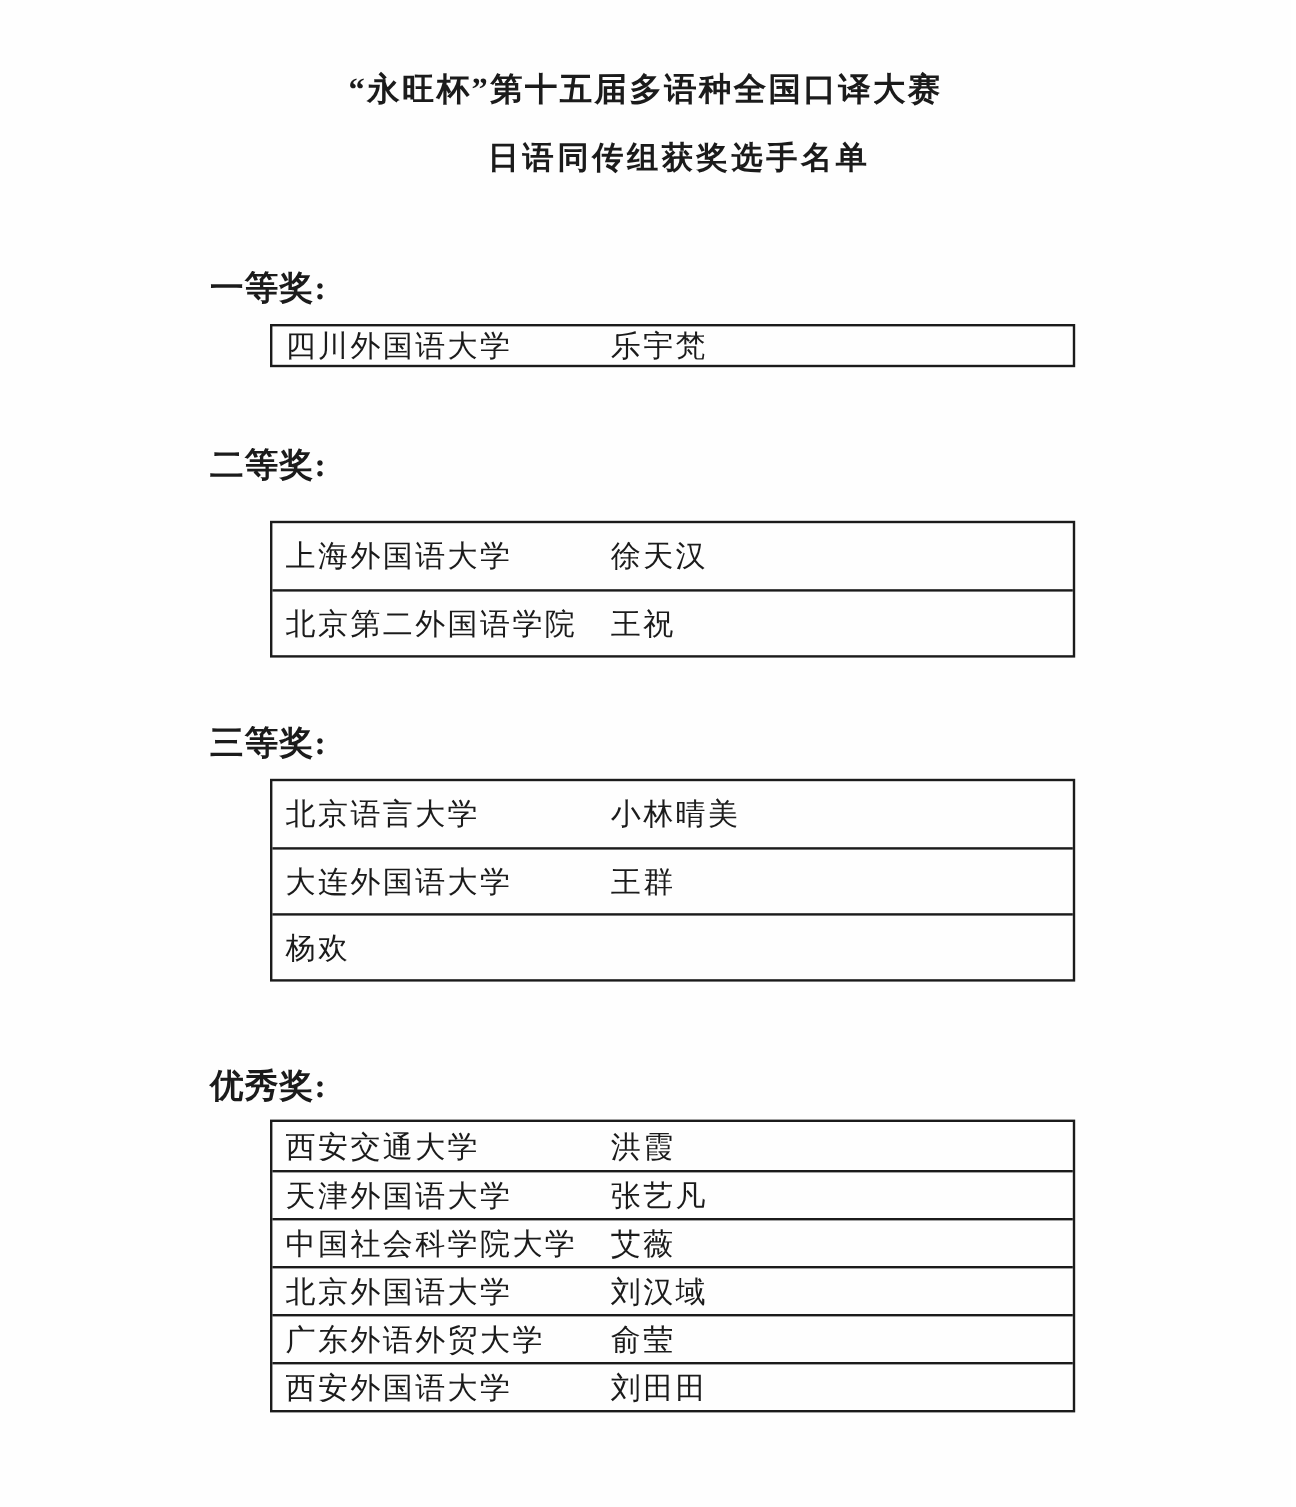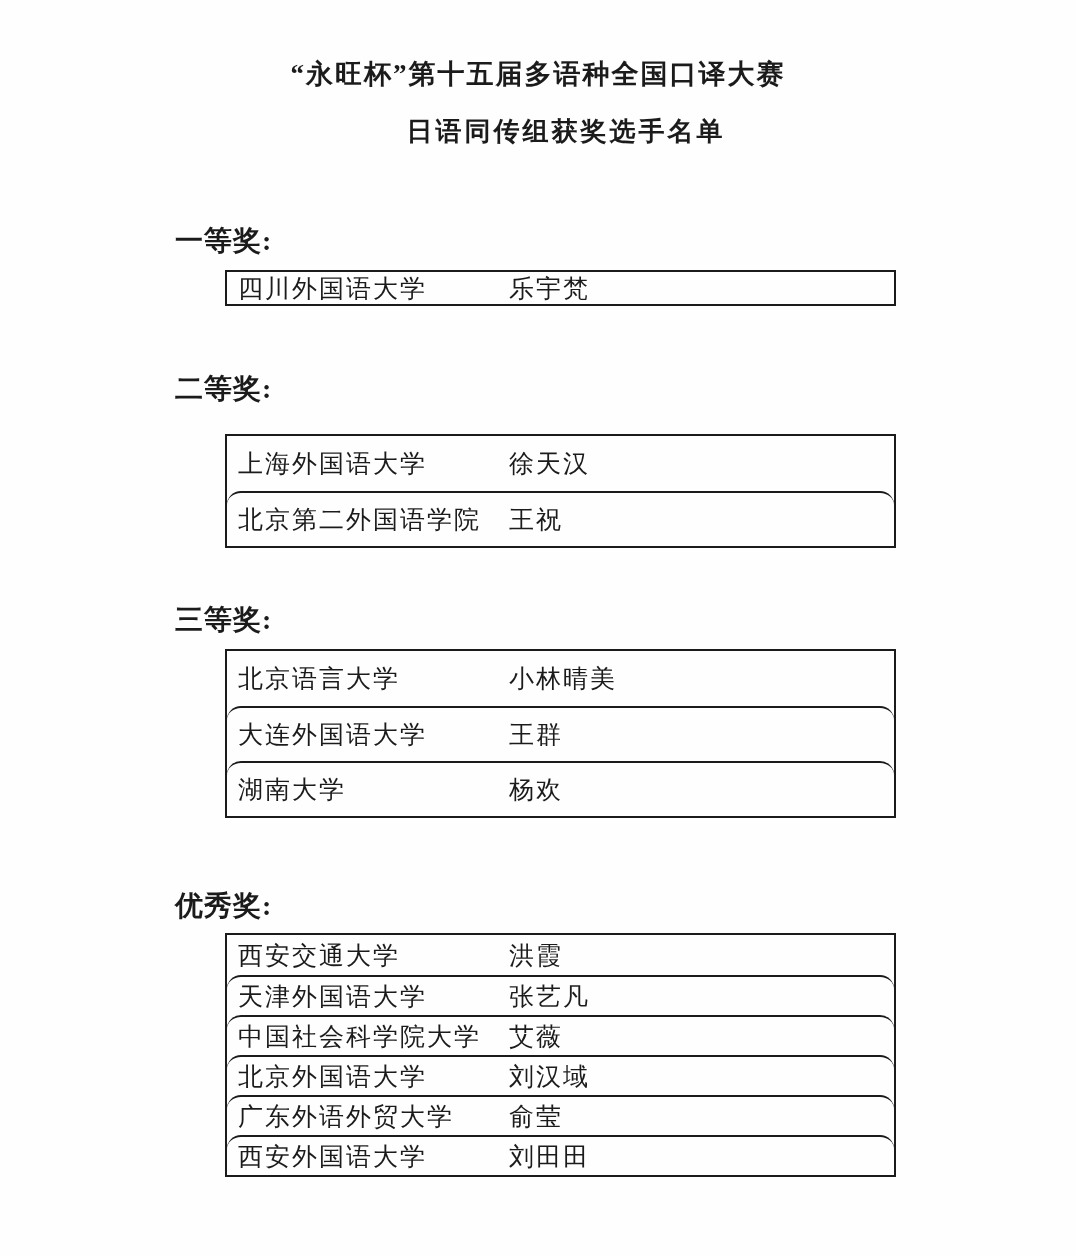--- a/index.html
+++ b/index.html
@@ -57,21 +57,20 @@
     background: #fefefe;
   }
   .award-row {
     display: flex;
     align-items: center;
     box-sizing: border-box;
     padding-left: 11px;
     font-size: 25px;
     letter-spacing: 2px;
     white-space: nowrap;
-    border-radius: 14px;
   }
   .award-row + .award-row {
     border-top: 2px solid #1b1b1b;
   }
   .t1 .award-row { height: 32px; }
   .t2 .award-row { height: 55px; }
   .t3 .award-row { height: 55px; }
   .t4 .award-row { height: 40px; }
   .school-cell {
     display: inline-block;
@@ -114,21 +113,20 @@
   <div class="award-table t3" style="top:649px">
     <div class="award-row">
       <span class="school-cell">北京语言大学</span>
       <span class="winner-cell">小林晴美</span>
     </div>
     <div class="award-row">
       <span class="school-cell">大连外国语大学</span>
       <span class="winner-cell">王群</span>
     </div>
     <div class="award-row">
-      <span class="school-cell">湖南大学</span>
       <span class="winner-cell">杨欢</span>
     </div>
   </div>
 
   <div class="section-label" style="top:892px">优秀奖:</div>
   <div class="award-table t4" style="top:933px">
     <div class="award-row">
       <span class="school-cell">西安交通大学</span>
       <span class="winner-cell">洪霞</span>
     </div>

